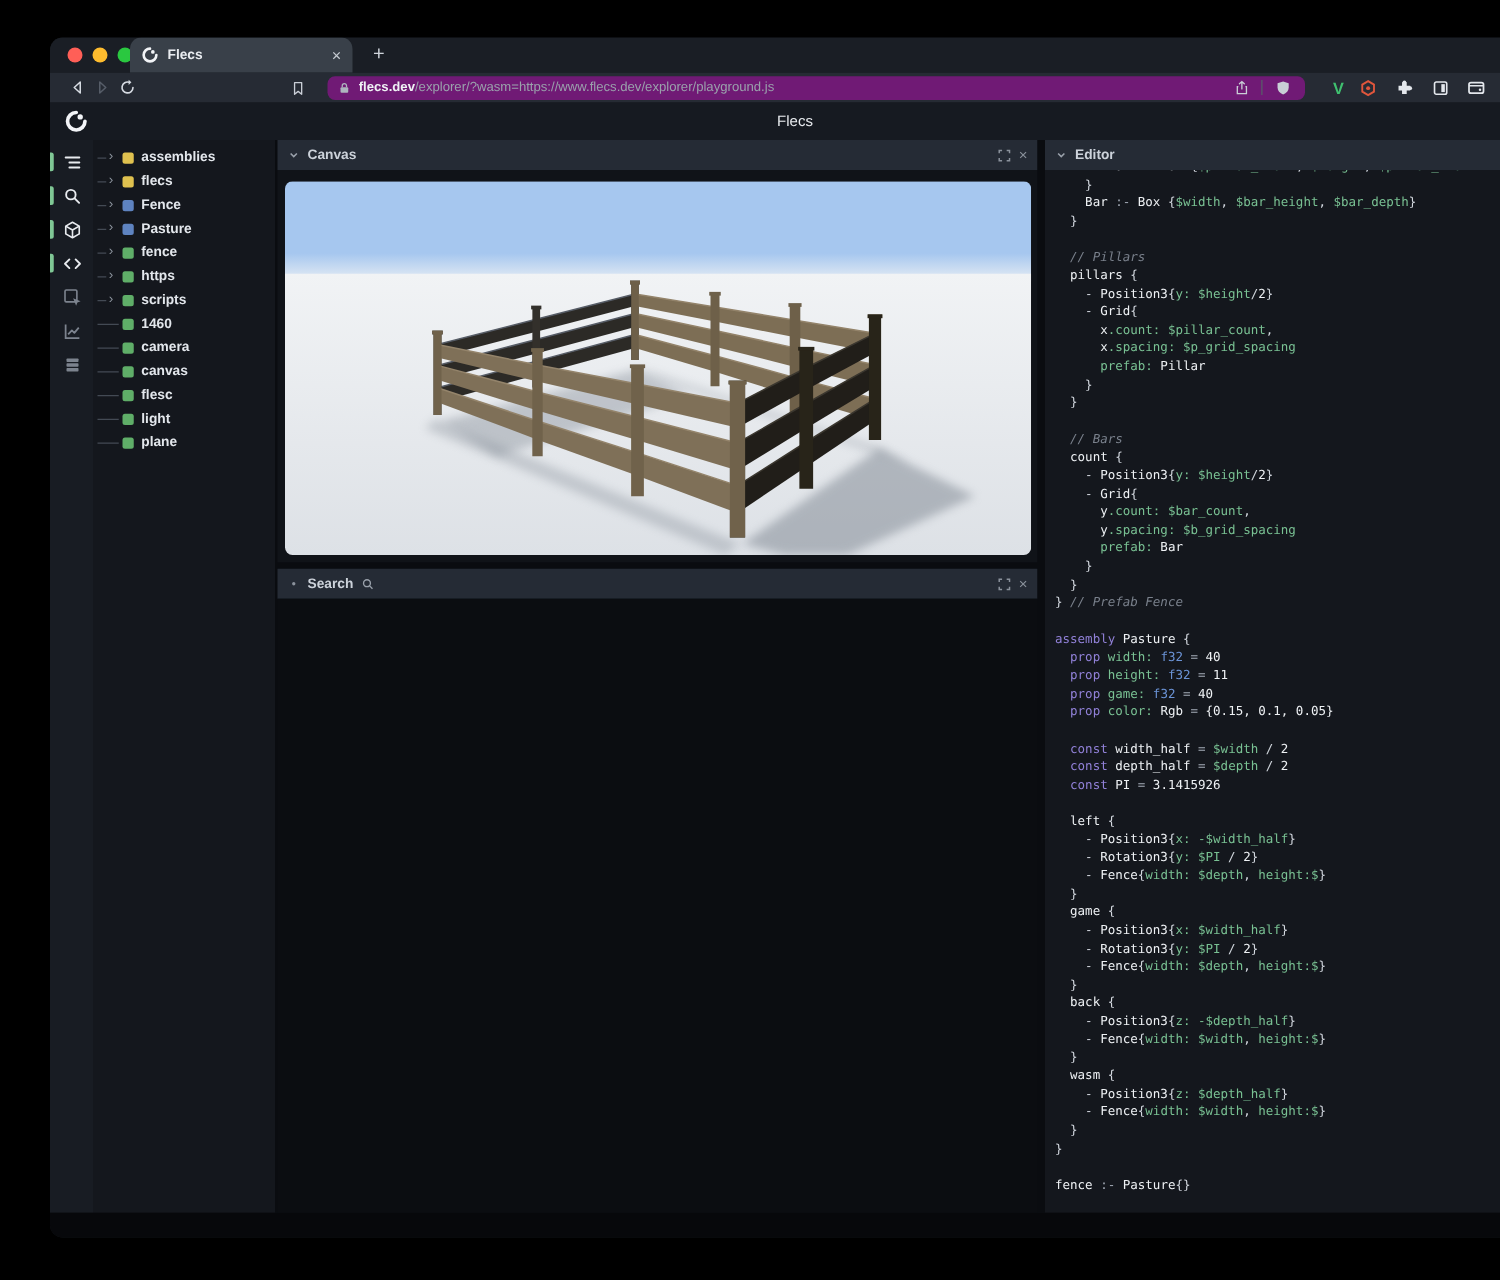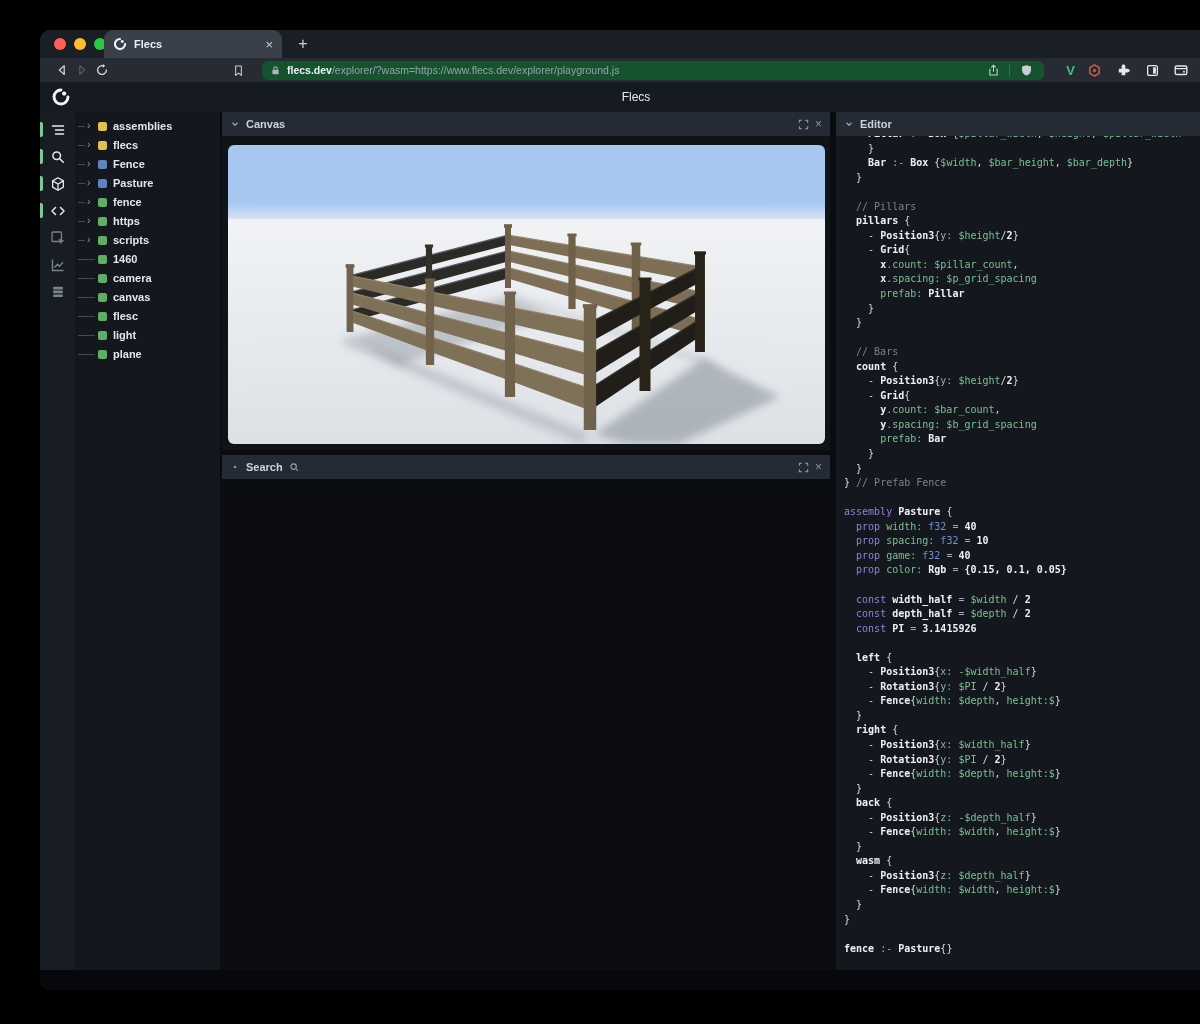--- a/index.html
+++ b/index.html
@@ -13,21 +13,21 @@
   .lights { position:absolute; left:14px; top:8px; display:flex; gap:8px; }
   .light { width:12px; height:12px; border-radius:50%; }
   .tab { position:absolute; left:64px; top:0; width:178px; height:28px; background:#394049;
     border-radius:9px 9px 0 0; display:flex; align-items:center; padding:0 9px; gap:7px; }
   .tab-title { font-size:11px; font-weight:bold; color:#e9ecf0; flex:1; }
   .tab-close { color:#c7ccd3; font-size:13px; line-height:1; cursor:default; }
   .newtab { position:absolute; left:252px; top:3px; width:22px; height:22px; color:#cfd4db;
     font-size:16px; display:flex; align-items:center; justify-content:center; }
   .toolbar { height:24px; background:#262b34; display:flex; align-items:center; padding:0 12px; }
   .tbi { display:flex; align-items:center; justify-content:center; width:20px; height:20px; flex:0 0 auto; }
-  .urlbar { flex:1; height:19px; background:#14532d; border-radius:6px; margin-left:14px; margin-right:18px;
+  .urlbar { flex:1; height:19px; background:#701a75; border-radius:6px; margin-left:14px; margin-right:18px;
     display:flex; align-items:center; padding:0 8px; gap:6px; min-width:0; }
   .url { font-size:10.5px; color:#9aa1ac; white-space:nowrap; overflow:hidden; flex:1; }
   .url b { color:#eef1f4; font-weight:bold; }
   .url-div { width:1px; height:12px; background:#565d68; }
   .exts { display:flex; align-items:center; gap:9px; margin-left:4px; }
   .vext { color:#3fc06f; font-weight:bold; font-size:13px; }
 
   
   .appheader { height:30px; background:#161a21; display:flex; align-items:center; padding:0 12px; position:relative; }
   .apptitle { position:absolute; left:0; right:0; text-align:center; font-size:12px; color:#e8ebef; }
@@ -57,25 +57,25 @@
   .ptitle { font-size:11px; font-weight:bold; color:#ccd2da; }
   .pspace { flex:1; }
   .canvasbody { height:314px; background:#101318; padding:9px 5px 6px 6px; }
   #scene { width:597px; height:299px; border-radius:6px; overflow:hidden; display:block; }
   .hgap { height:5px; background:#0a0c10; }
   .searchbody { flex:1; background:#0b0d11; }
   .editorbody { flex:1; background:#14171d; overflow:hidden; padding-left:8px; }
   .codewrap { margin-top:-9px; font-family:"DejaVu Sans Mono", monospace; font-size:10px; line-height:14.55px; }
   .cl { white-space:pre; height:14.55px; }
   .tk-p { color:#d4d9e0; }
-  .tk-w { color:#eef1f4; font-weight:bold; }
+  .tk-w { color:#eef1f4; font-weight:normal; }
   .tk-v { color:#79c193; }
   .tk-k { color:#9181d8; }
   .tk-t { color:#6b93d6; }
-  .tk-c { color:#7a818c; }
+  .tk-c { color:#7a818c;font-style:italic; }
   .tk-o { color:#a3aab6; }
 
   .bottomstrip { height:20px; background:#07080b; }
   svg.ic { display:block; }
 </style>
 </head>
 <body>
 
 <div id="window">
 
@@ -486,34 +486,34 @@
             <div class="cl"><span class="tk-p">    - </span><span class="tk-w">Grid</span><span class="tk-p">{</span></div>
             <div class="cl"><span class="tk-p">      </span><span class="tk-w">y</span><span class="tk-v">.count: $bar_count</span><span class="tk-p">,</span></div>
             <div class="cl"><span class="tk-p">      </span><span class="tk-w">y</span><span class="tk-v">.spacing: $b_grid_spacing</span></div>
             <div class="cl"><span class="tk-p">      </span><span class="tk-v">prefab: </span><span class="tk-w">Bar</span></div>
             <div class="cl"><span class="tk-p">    }</span></div>
             <div class="cl"><span class="tk-p">  }</span></div>
             <div class="cl"><span class="tk-p">} </span><span class="tk-c">// Prefab Fence</span></div>
             <div class="cl">&nbsp;</div>
             <div class="cl"><span class="tk-k">assembly</span><span class="tk-p"> </span><span class="tk-w">Pasture</span><span class="tk-p"> {</span></div>
             <div class="cl"><span class="tk-p">  </span><span class="tk-k">prop</span><span class="tk-p"> </span><span class="tk-v">width: </span><span class="tk-t">f32</span><span class="tk-o"> = </span><span class="tk-w">40</span></div>
-            <div class="cl"><span class="tk-p">  </span><span class="tk-k">prop</span><span class="tk-p"> </span><span class="tk-v">spacing: </span><span class="tk-t">f32</span><span class="tk-o"> = </span><span class="tk-w">10</span></div>
+            <div class="cl"><span class="tk-p">  </span><span class="tk-k">prop</span><span class="tk-p"> </span><span class="tk-v">height: </span><span class="tk-t">f32</span><span class="tk-o"> = </span><span class="tk-w">11</span></div>
             <div class="cl"><span class="tk-p">  </span><span class="tk-k">prop</span><span class="tk-p"> </span><span class="tk-v">game: </span><span class="tk-t">f32</span><span class="tk-o"> = </span><span class="tk-w">40</span></div>
             <div class="cl"><span class="tk-p">  </span><span class="tk-k">prop</span><span class="tk-p"> </span><span class="tk-v">color: </span><span class="tk-w">Rgb</span><span class="tk-o"> = </span><span class="tk-w">{0.15, 0.1, 0.05}</span></div>
             <div class="cl">&nbsp;</div>
             <div class="cl"><span class="tk-p">  </span><span class="tk-k">const</span><span class="tk-p"> </span><span class="tk-w">width_half</span><span class="tk-o"> = </span><span class="tk-v">$width</span><span class="tk-p"> / </span><span class="tk-w">2</span></div>
             <div class="cl"><span class="tk-p">  </span><span class="tk-k">const</span><span class="tk-p"> </span><span class="tk-w">depth_half</span><span class="tk-o"> = </span><span class="tk-v">$depth</span><span class="tk-p"> / </span><span class="tk-w">2</span></div>
             <div class="cl"><span class="tk-p">  </span><span class="tk-k">const</span><span class="tk-p"> </span><span class="tk-w">PI</span><span class="tk-o"> = </span><span class="tk-w">3.1415926</span></div>
             <div class="cl">&nbsp;</div>
             <div class="cl"><span class="tk-p">  </span><span class="tk-w">left</span><span class="tk-p"> {</span></div>
             <div class="cl"><span class="tk-p">    - </span><span class="tk-w">Position3</span><span class="tk-p">{</span><span class="tk-v">x: -$width_half</span><span class="tk-p">}</span></div>
             <div class="cl"><span class="tk-p">    - </span><span class="tk-w">Rotation3</span><span class="tk-p">{</span><span class="tk-v">y: $PI</span><span class="tk-p"> / </span><span class="tk-w">2</span><span class="tk-p">}</span></div>
             <div class="cl"><span class="tk-p">    - </span><span class="tk-w">Fence</span><span class="tk-p">{</span><span class="tk-v">width: $depth</span><span class="tk-p">, </span><span class="tk-v">height:$</span><span class="tk-p">}</span></div>
             <div class="cl"><span class="tk-p">  }</span></div>
-            <div class="cl"><span class="tk-p">  </span><span class="tk-w">right</span><span class="tk-p"> {</span></div>
+            <div class="cl"><span class="tk-p">  </span><span class="tk-w">game</span><span class="tk-p"> {</span></div>
             <div class="cl"><span class="tk-p">    - </span><span class="tk-w">Position3</span><span class="tk-p">{</span><span class="tk-v">x: $width_half</span><span class="tk-p">}</span></div>
             <div class="cl"><span class="tk-p">    - </span><span class="tk-w">Rotation3</span><span class="tk-p">{</span><span class="tk-v">y: $PI</span><span class="tk-p"> / </span><span class="tk-w">2</span><span class="tk-p">}</span></div>
             <div class="cl"><span class="tk-p">    - </span><span class="tk-w">Fence</span><span class="tk-p">{</span><span class="tk-v">width: $depth</span><span class="tk-p">, </span><span class="tk-v">height:$</span><span class="tk-p">}</span></div>
             <div class="cl"><span class="tk-p">  }</span></div>
             <div class="cl"><span class="tk-p">  </span><span class="tk-w">back</span><span class="tk-p"> {</span></div>
             <div class="cl"><span class="tk-p">    - </span><span class="tk-w">Position3</span><span class="tk-p">{</span><span class="tk-v">z: -$depth_half</span><span class="tk-p">}</span></div>
             <div class="cl"><span class="tk-p">    - </span><span class="tk-w">Fence</span><span class="tk-p">{</span><span class="tk-v">width: $width</span><span class="tk-p">, </span><span class="tk-v">height:$</span><span class="tk-p">}</span></div>
             <div class="cl"><span class="tk-p">  }</span></div>
             <div class="cl"><span class="tk-p">  </span><span class="tk-w">wasm</span><span class="tk-p"> {</span></div>
             <div class="cl"><span class="tk-p">    - </span><span class="tk-w">Position3</span><span class="tk-p">{</span><span class="tk-v">z: $depth_half</span><span class="tk-p">}</span></div>

